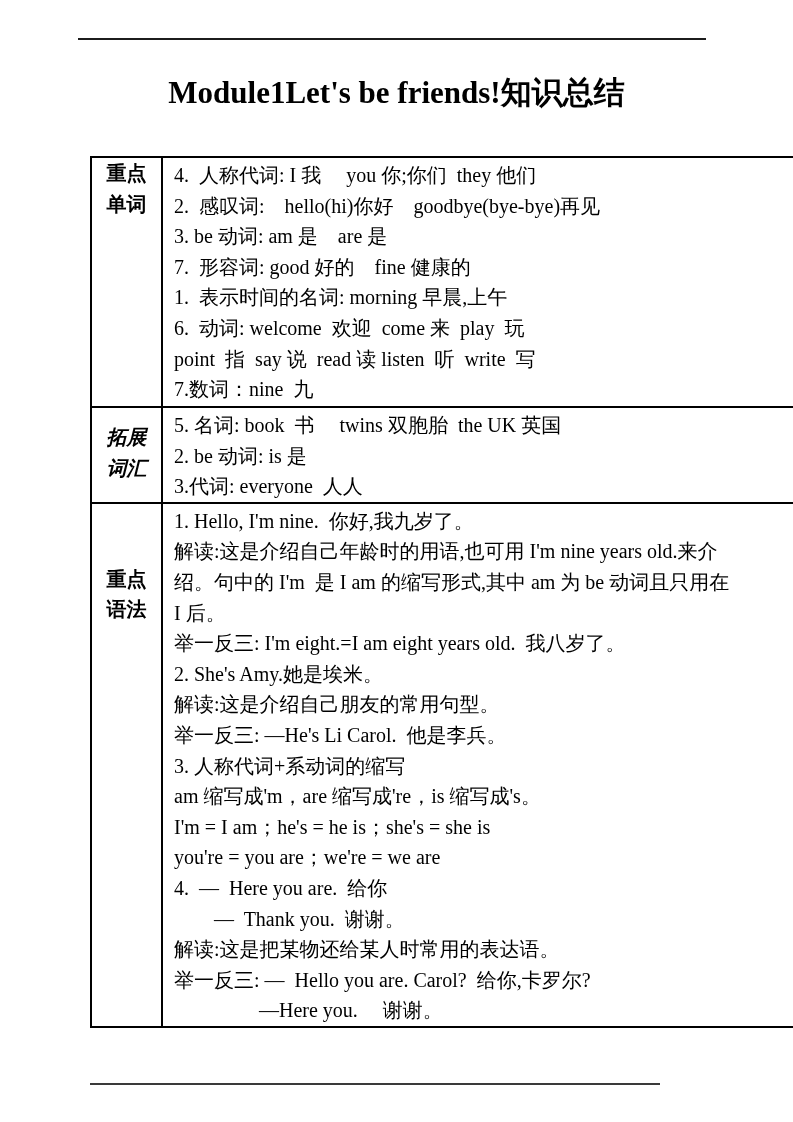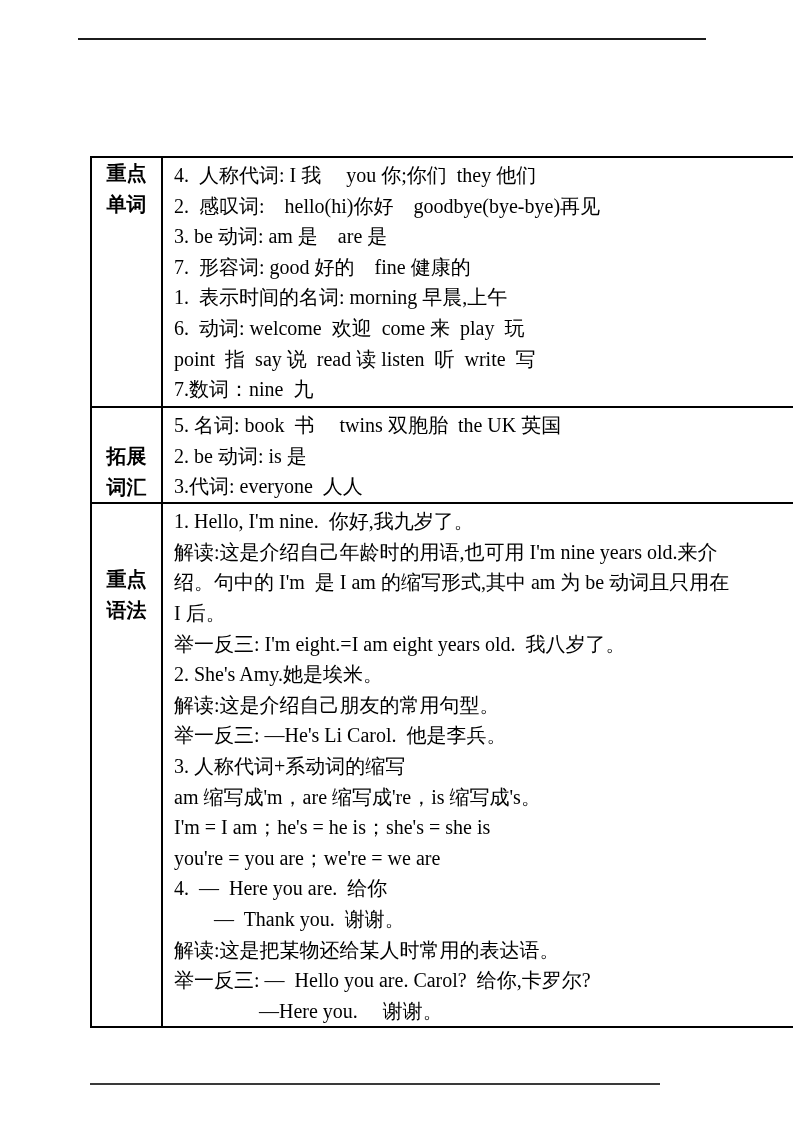--- a/index.html
+++ b/index.html
@@ -28,38 +28,39 @@
     border:2px solid #000;
     vertical-align:top;
   }
   col.c-label{width:71px;}
   td.label{
     text-align:center;font-weight:700;
     font-size:20px;line-height:30.6px;
     padding:0;
   }
   td.label-0{vertical-align:middle;}
-  td.label-1{padding-top:33px;}
+  td.label-1{padding-top:14px;font-style:italic;}
   td.label-2{padding-top:60px;}
   td.content{
     padding:2px 2px 0 11px;
     font-size:20px;line-height:30.6px;
   }
   .line,.hline{white-space:pre-wrap;}
   tr.row-0{height:250px;}
   tr.row-1{height:93px;}
   tr.row-2{height:520px;}
 </style>
 </head>
 <body>
 
 <div class="page">
 
   <div class="rule rule-top"></div>
 
+  <h1 class="title">Module1Let's be friends!知识总结</h1>
 
   <table class="summary">
     <colgroup>
         <col class="c-label">
         <col class="c-content">
       </colgroup>
     <tbody>
       <tr class="row-0">
         <td class="label label-0">
           <div class="hline">重点</div>

